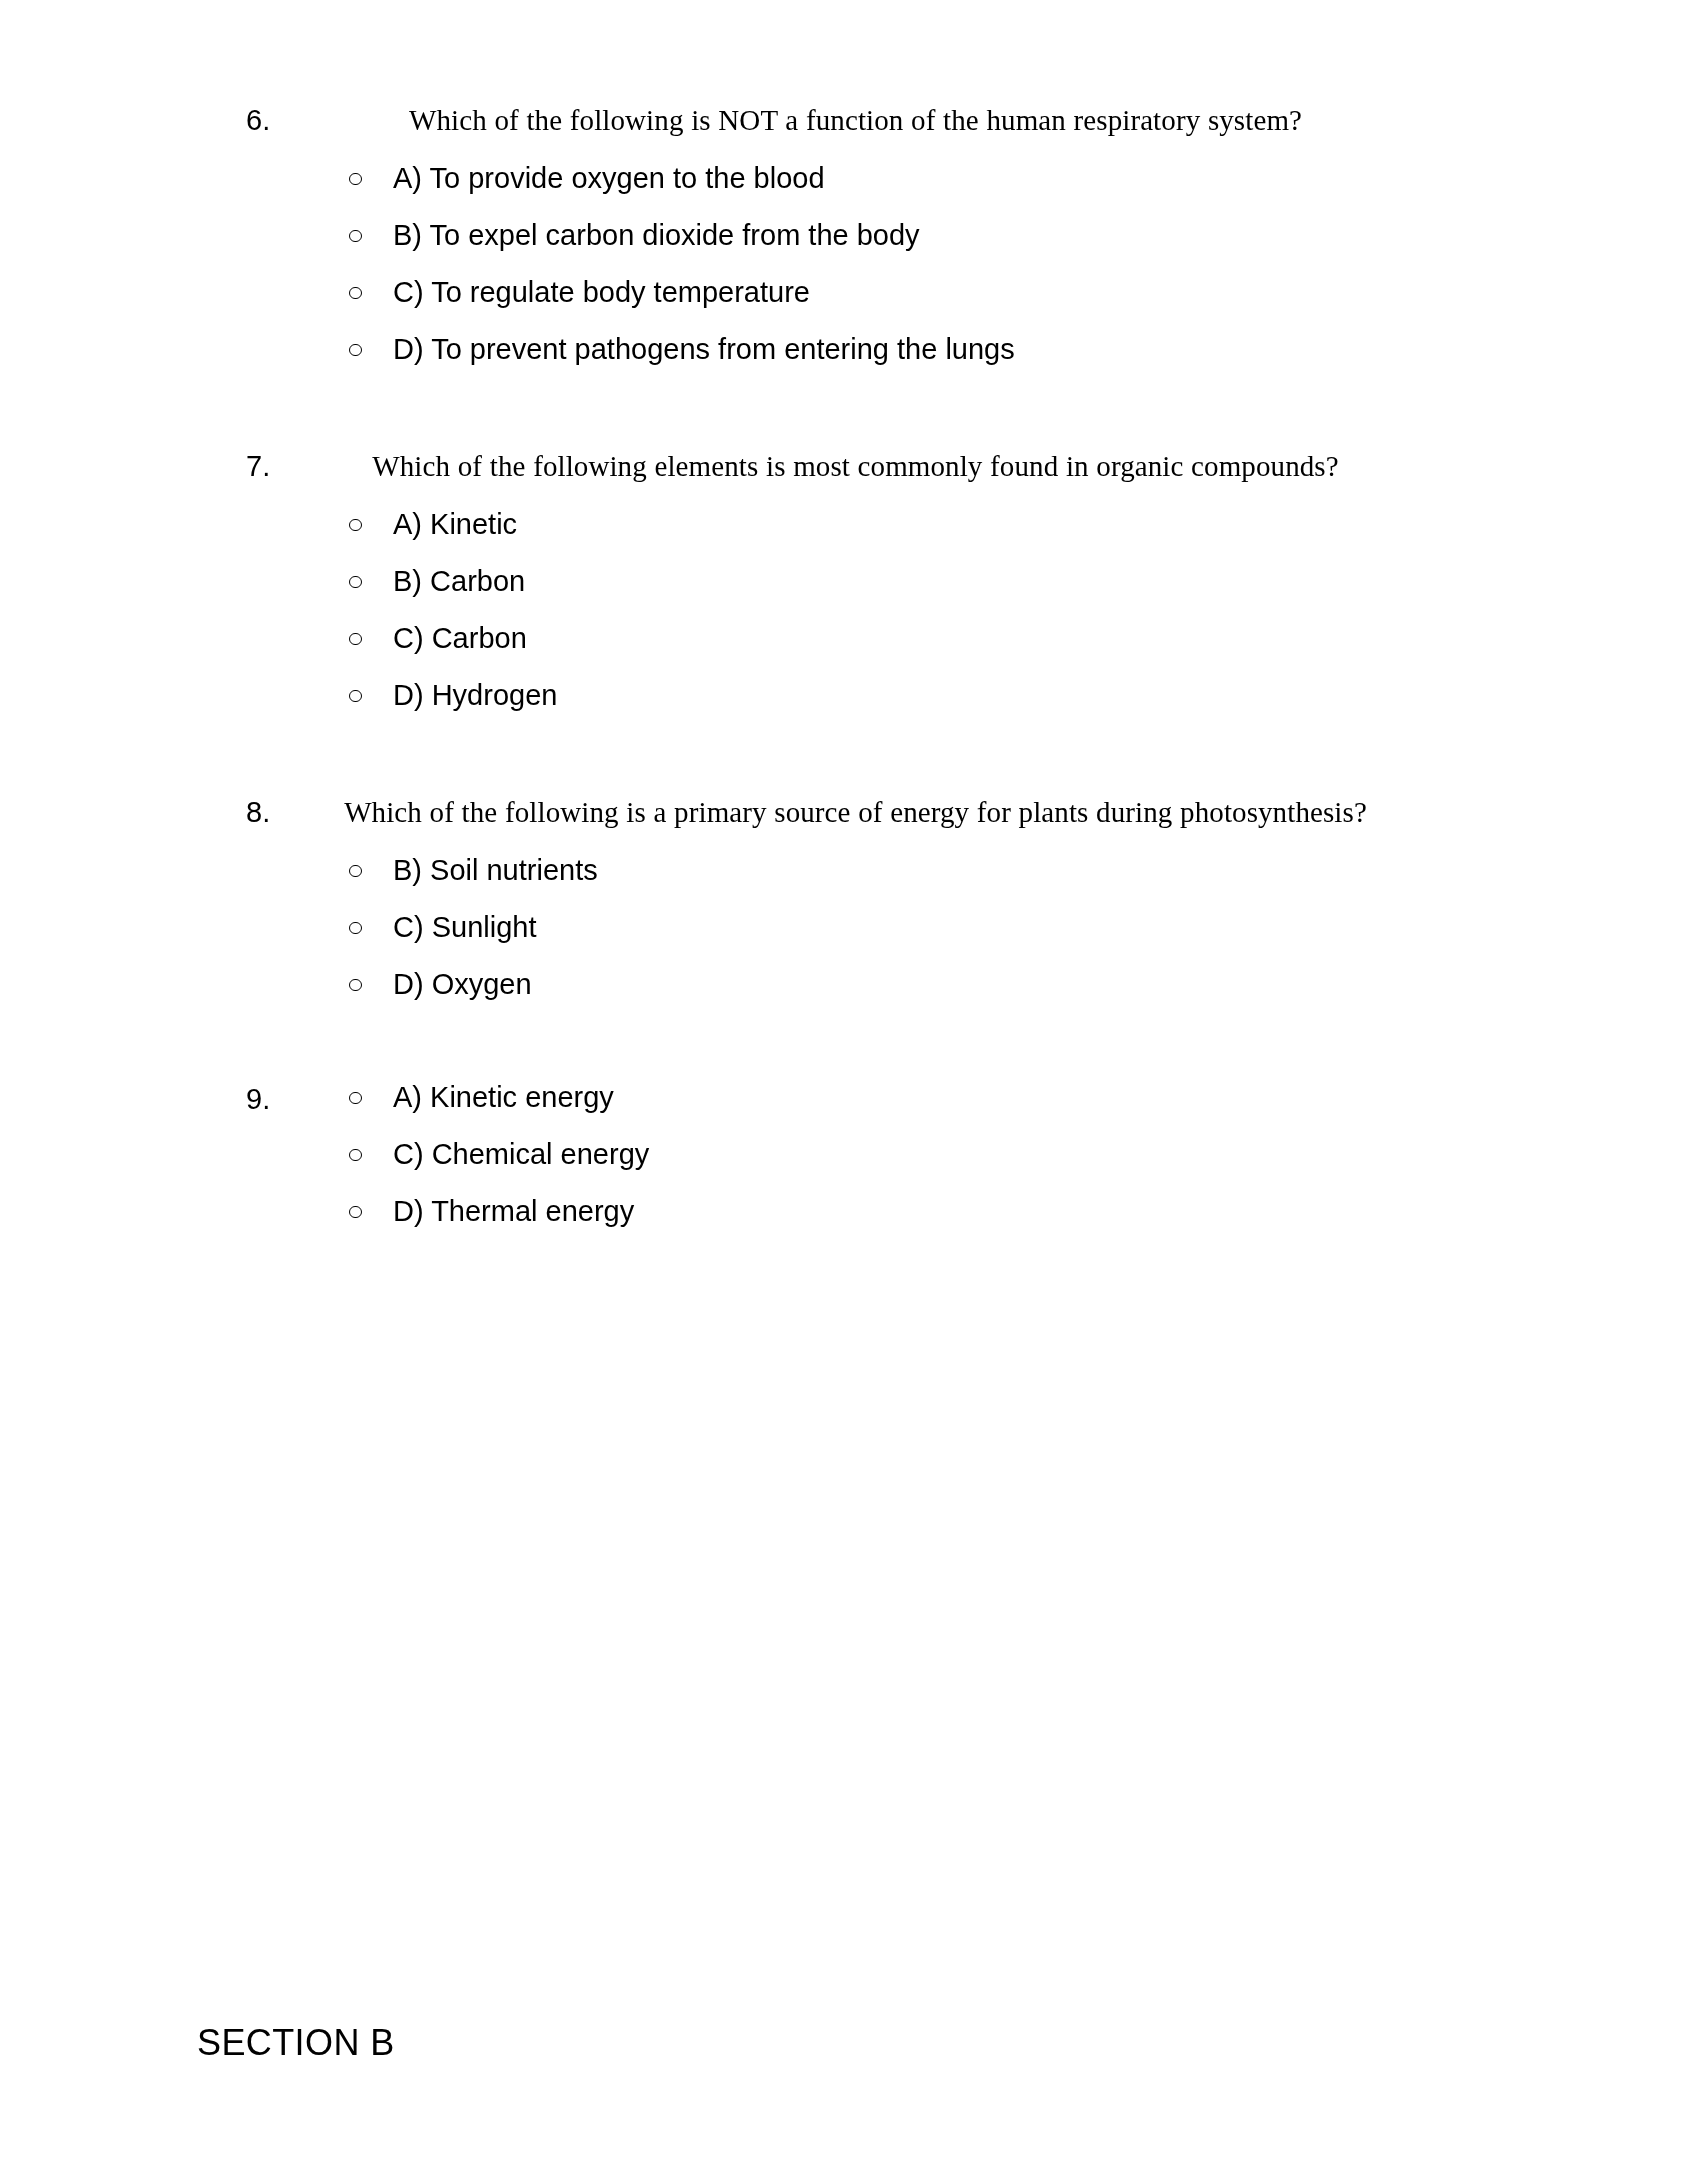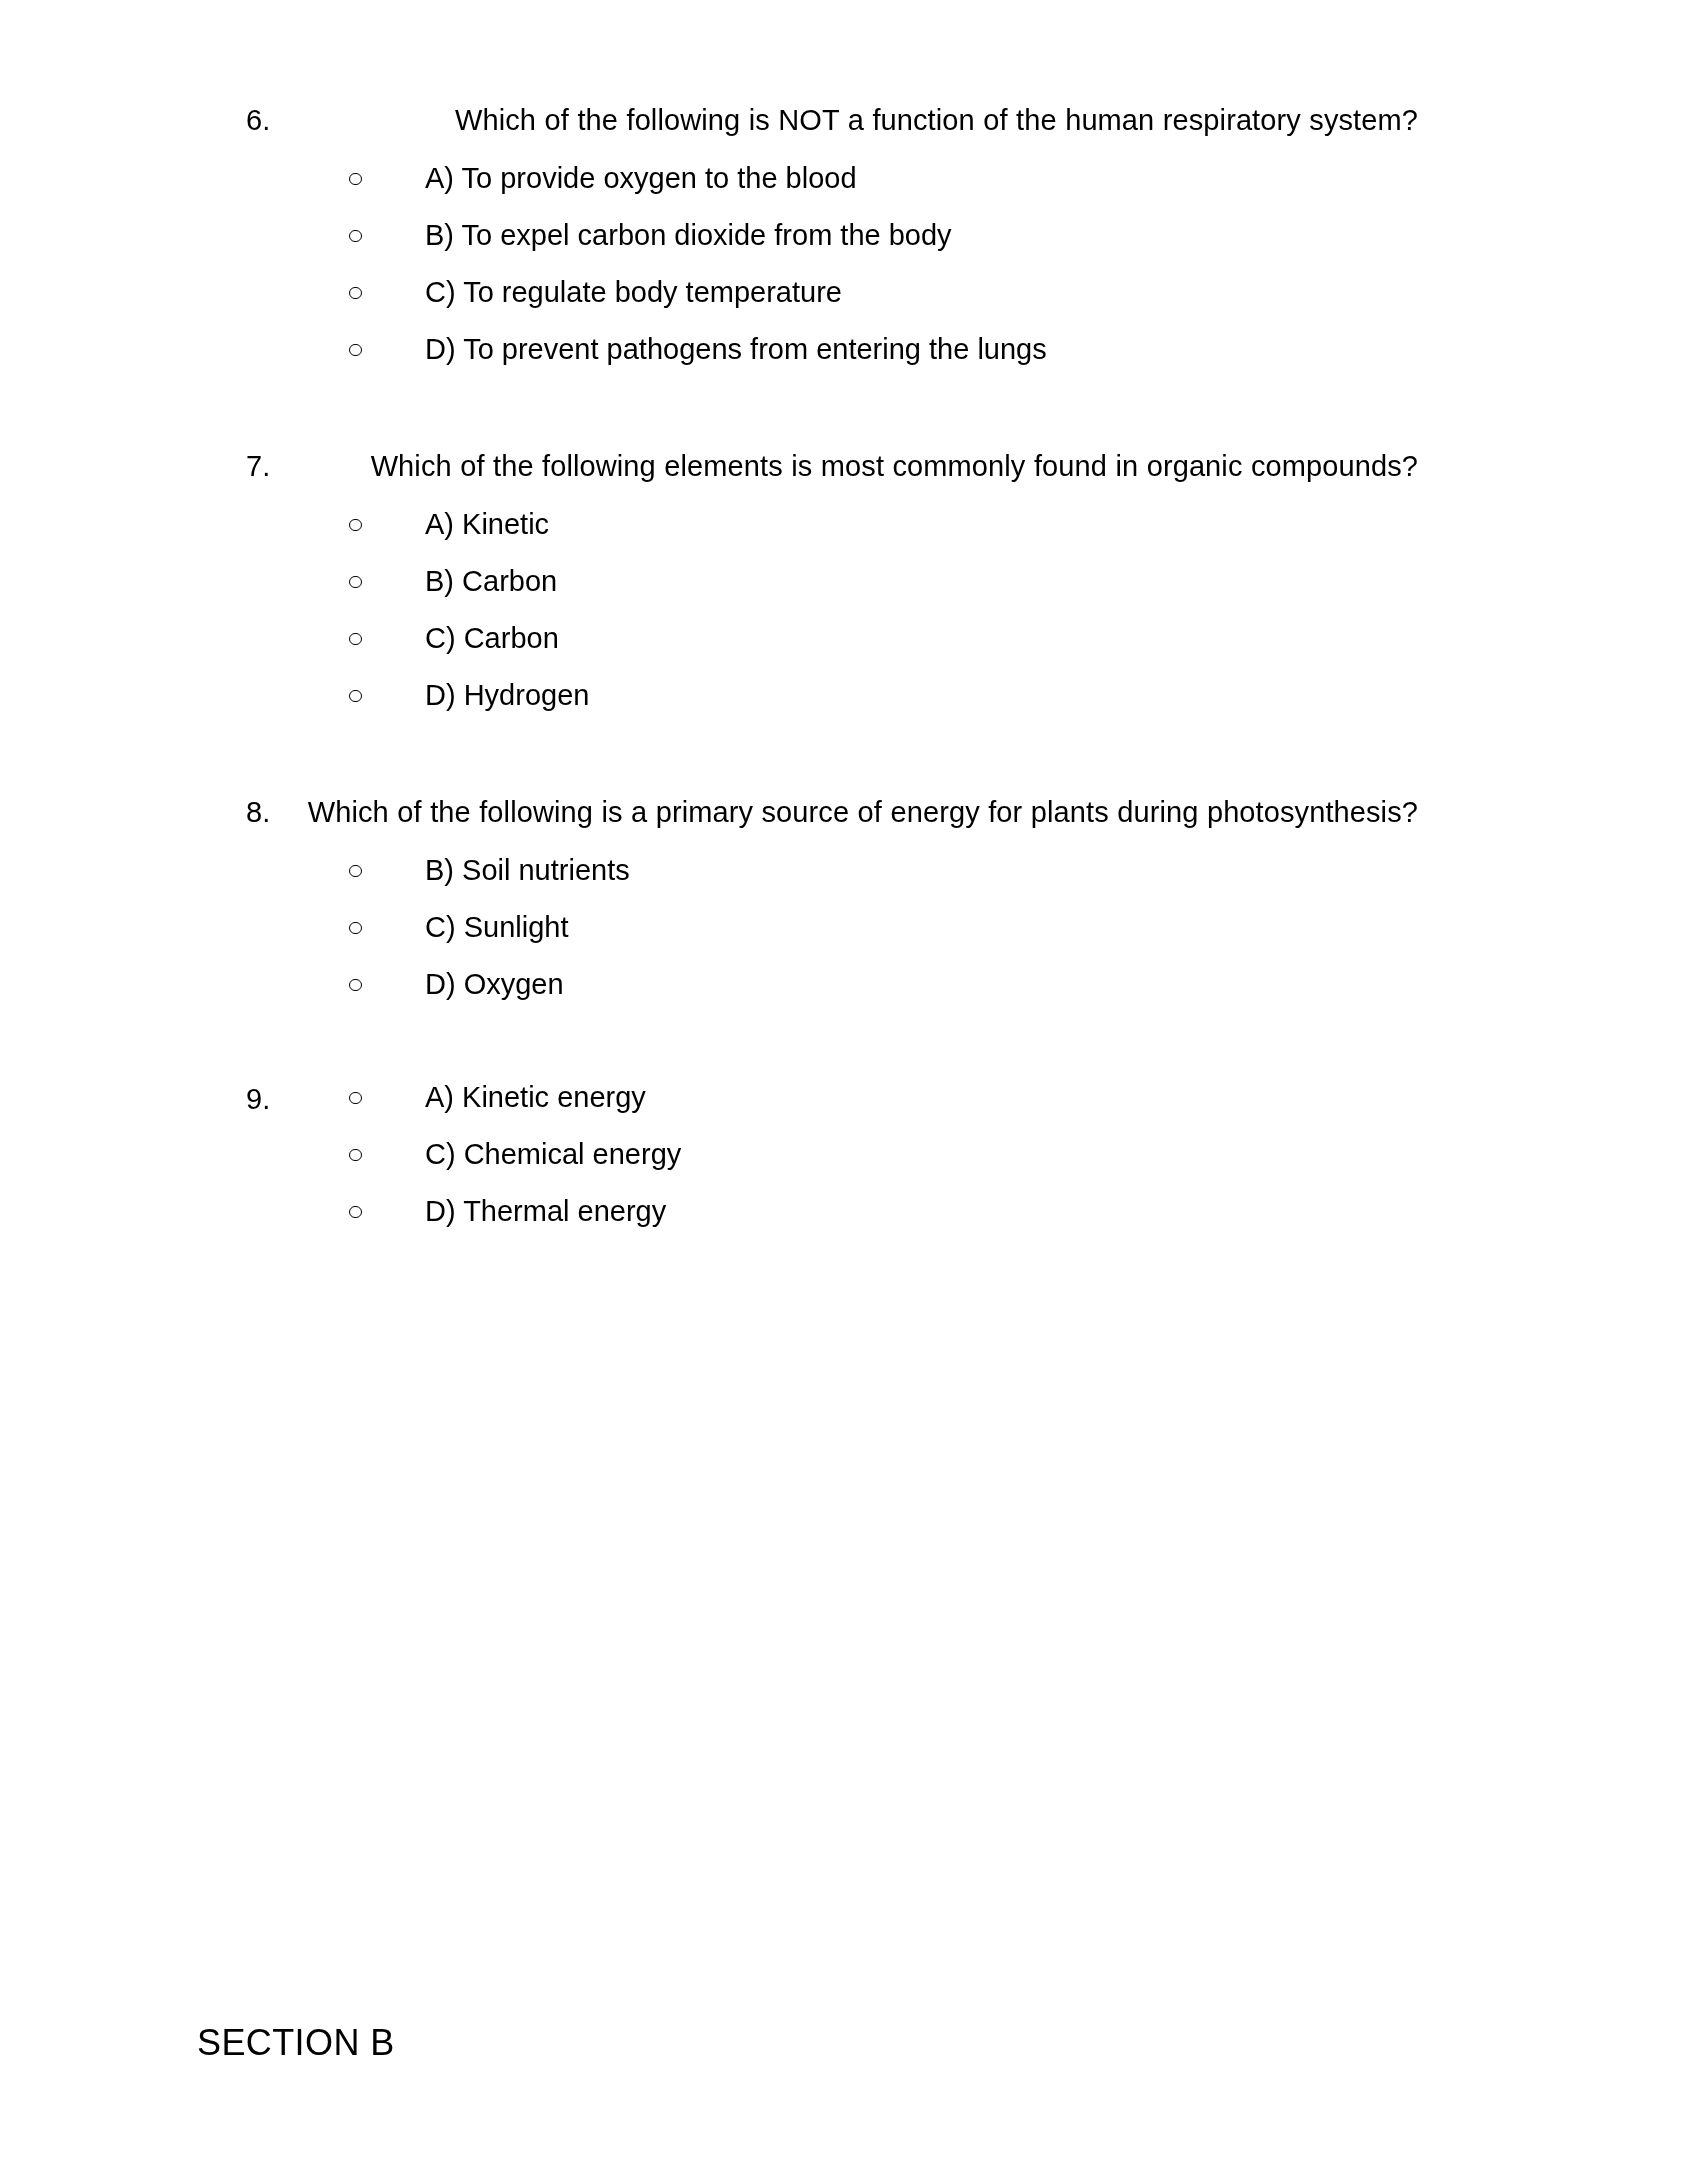--- a/index.html
+++ b/index.html
@@ -56,22 +56,23 @@
     line-height: 60px;
     text-align: left;
     white-space: nowrap;
   }
 
   .q-text {
     margin-left: 293px;
     width: 1125px;
     font-size: 29px;
     line-height: 60px;
-    text-align: right;
+    text-align: center;
     word-spacing: 0.3px;
+    font-family: Liberation Serif, serif;
   }
 
   
   .options {
     list-style: none;
     margin: 0;
     padding: 0;
   }
 
   .option-row {
@@ -92,21 +93,20 @@
     box-sizing: border-box;
   }
 
   .option-text {
     position: absolute;
     left: 393px;
     top: 0;
     font-size: 29px;
     line-height: 57px;
     white-space: nowrap;
-    margin-left: 32px;
   }
 
   
   .q-gap {
     height: 58px;
   }
   .q-gap-small {
     height: 56px;
   }
 

